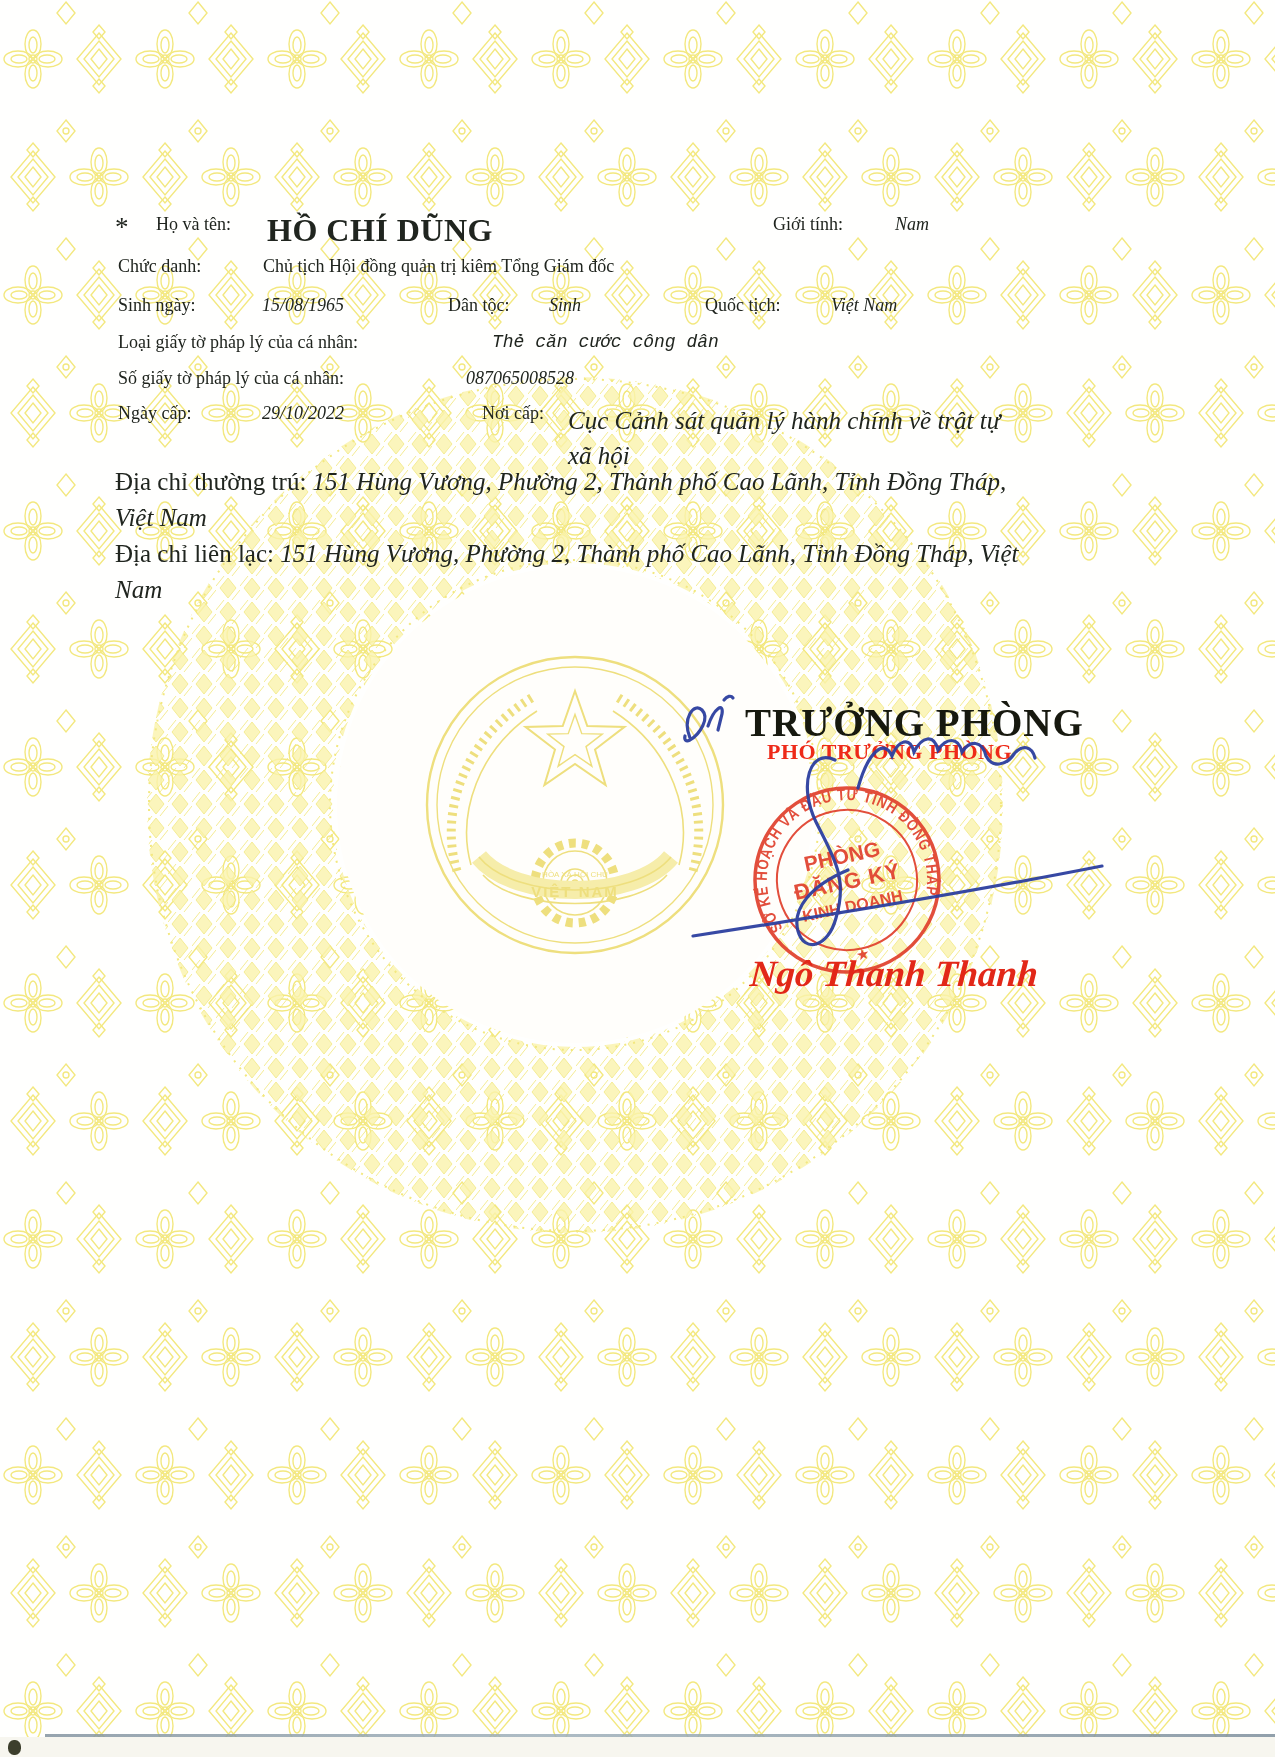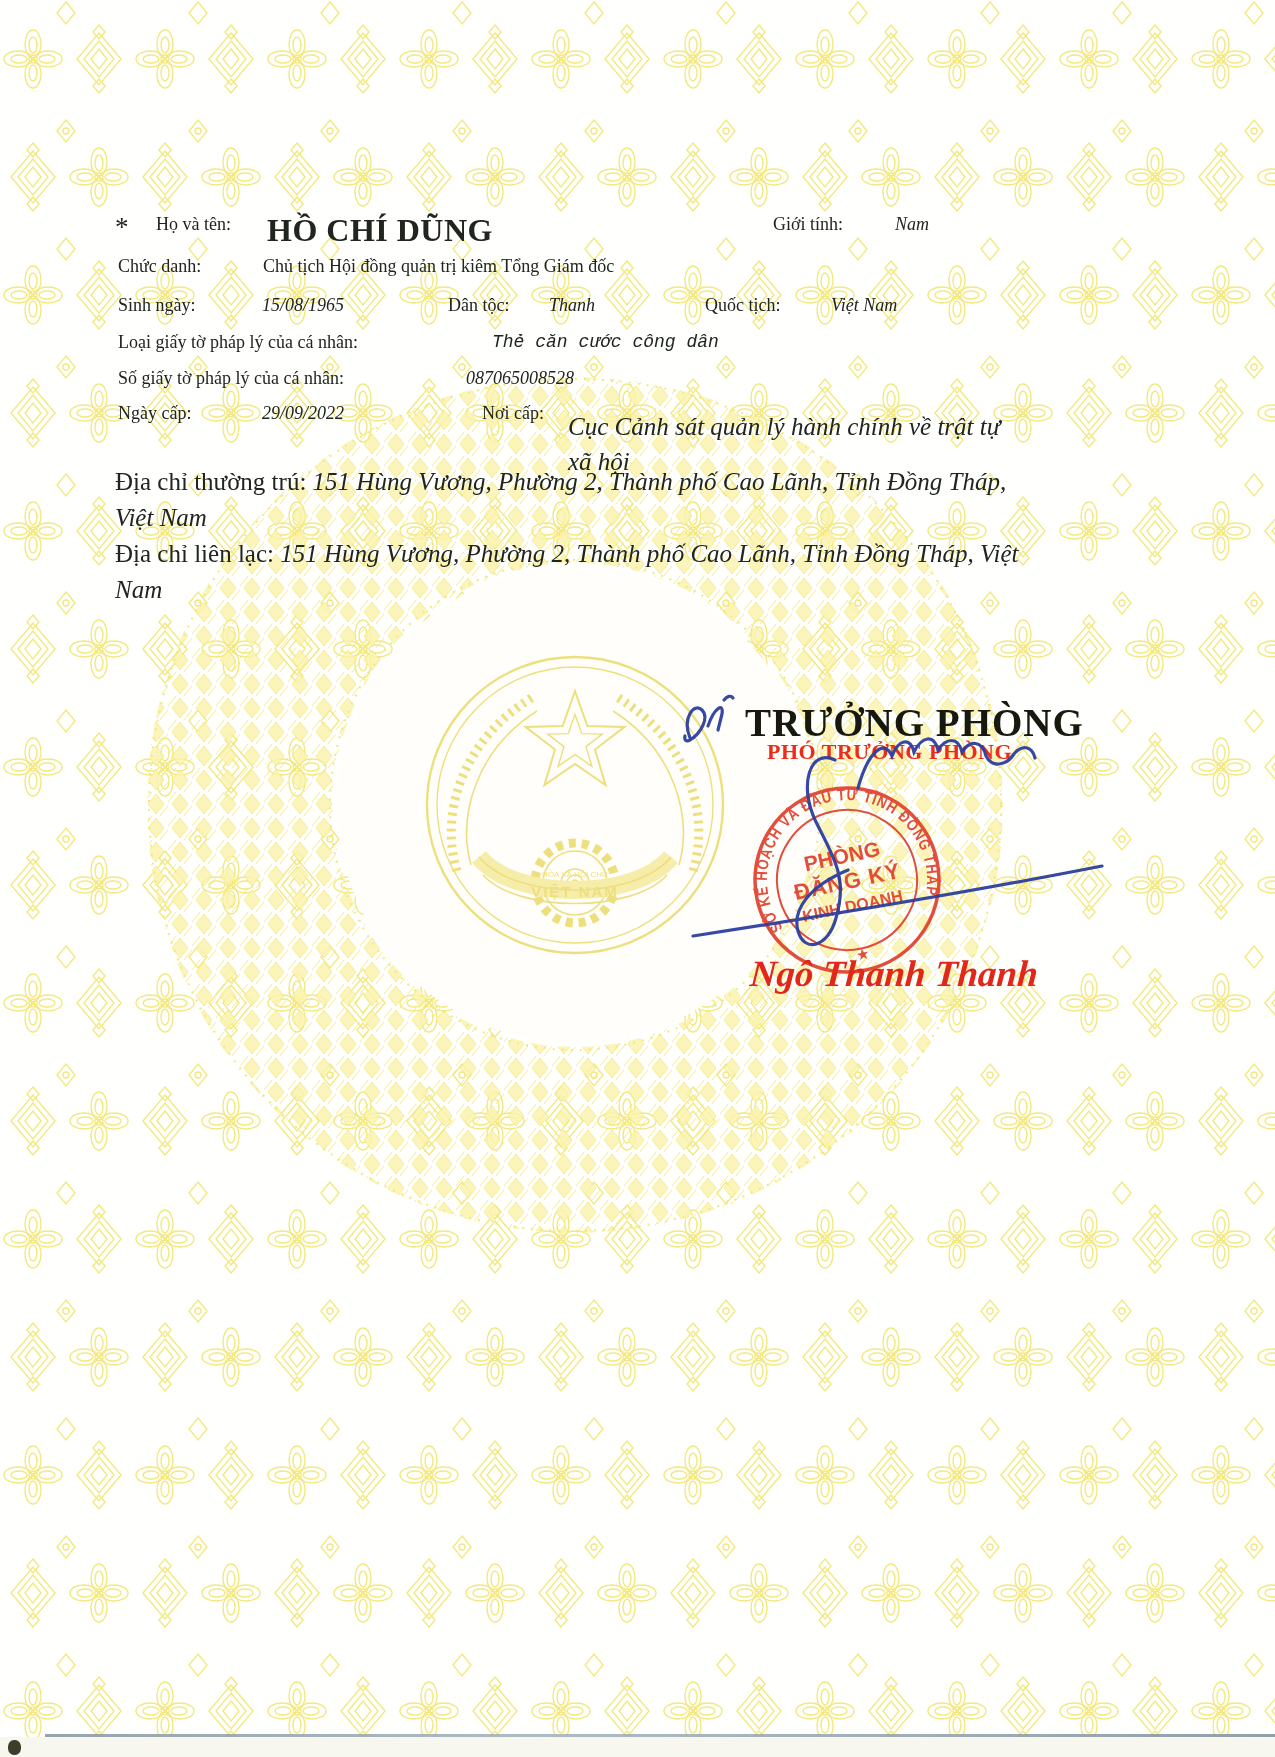--- a/index.html
+++ b/index.html
@@ -8,21 +8,21 @@
     background:#fffffe; overflow:hidden;
     font-family:"Liberation Serif","DejaVu Serif",serif;
     color:#20251f;
   }
   .bg-svg, .sig-svg, .stamp-svg { position:absolute; }
   .bg-svg { left:0; top:0; }
   .fld { position:absolute; white-space:nowrap; font-size:18px; }
   .lab { font-style:normal; }
   .val { font-style:italic; }
   .name-val { font-weight:bold; font-size:32px; letter-spacing:.5px; }
-  .wrapval { position:absolute; font-size:25px; font-style:italic; line-height:35px; white-space:normal;margin-top:6px; }
+  .wrapval { position:absolute; font-size:25px; font-style:italic; line-height:35px; white-space:normal; }
   .para { position:absolute; left:115px; width:935px; font-size:25px; line-height:36px; }
   .para .plab { font-style:normal;margin-top:43px; }
   .para .pval { font-style:italic; }
   .head-title { position:absolute; left:745px; top:700px; font-size:39px; font-weight:bold; letter-spacing:1px; color:#17190f; white-space:nowrap; }
   .deputy-title { position:absolute; left:767px; top:739px; font-size:22px; font-weight:bold; letter-spacing:.5px; color:#ee2a18; white-space:nowrap; }
   .signer-name { position:absolute; left:750px; top:952px; font-size:37px; font-weight:bold; font-style:italic; color:#e22718; white-space:nowrap; transform:skewX(-4deg); }
   .stamp-svg { left:742px; top:775px; opacity:.92; }
   .sig-svg { left:620px; top:690px; }
   .scan-line { position:absolute; left:45px; top:1734px; width:1230px; height:3px; background:linear-gradient(90deg,#8494a0,#9fb0ba 40%,#7e8f9c); opacity:.85; }
   .scan-strip { position:absolute; left:0; top:1737px; width:1275px; height:20px; background:#f7f6ef; }
@@ -134,32 +134,32 @@
   <span class="fld name-val" style="left:267px; top:212px;">HỒ CHÍ DŨNG</span>
   <span class="fld lab" style="left:773px; top:214px;">Giới tính:</span>
   <span class="fld val" style="left:895px; top:214px;">Nam</span>
 
   <span class="fld lab" style="left:118px; top:256px;">Chức danh:</span>
   <span class="fld lab" style="left:263px; top:256px;">Chủ tịch Hội đồng quản trị kiêm Tổng Giám đốc</span>
 
   <span class="fld lab" style="left:118px; top:295px;">Sinh ngày:</span>
   <span class="fld val" style="left:262px; top:295px;">15/08/1965</span>
   <span class="fld lab" style="left:448px; top:295px;">Dân tộc:</span>
-  <span class="fld val" style="left:549px; top:295px;">Thanh</span>
+  <span class="fld val" style="left:549px; top:295px;">Sinh</span>
   <span class="fld lab" style="left:705px; top:295px;">Quốc tịch:</span>
   <span class="fld val" style="left:831px; top:295px;">Việt Nam</span>
 
   <span class="fld lab" style="left:118px; top:332px;">Loại giấy tờ pháp lý của cá nhân:</span>
   <span class="fld val" style="left:492px; top:332px;font-family:Liberation Mono, monospace;">Thẻ căn cước công dân</span>
 
   <span class="fld lab" style="left:118px; top:368px;">Số giấy tờ pháp lý của cá nhân:</span>
   <span class="fld val" style="left:466px; top:368px;">087065008528</span>
 
   <span class="fld lab" style="left:118px; top:403px;">Ngày cấp:</span>
-  <span class="fld val" style="left:262px; top:403px;">29/09/2022</span>
+  <span class="fld val" style="left:262px; top:403px;">29/10/2022</span>
   <span class="fld lab" style="left:482px; top:403px;">Nơi cấp:</span>
   <div class="wrapval" style="left:568px; top:403px; width:452px;">Cục Cảnh sát quản lý hành chính về trật tự xã hội</div>
 
   <p class="para" style="top:464px; margin:0;"><span class="plab">Địa chỉ thường trú:</span> <span class="pval">151 Hùng Vương, Phường 2, Thành phố Cao Lãnh, Tỉnh Đồng Tháp, Việt Nam</span></p>
 
   <p class="para" style="top:536px; margin:0;"><span class="plab">Địa chỉ liên lạc:</span> <span class="pval">151 Hùng Vương, Phường 2, Thành phố Cao Lãnh, Tỉnh Đồng Tháp, Việt Nam</span></p>
 
   <div class="head-title">TRƯỞNG PHÒNG</div>
   <div class="deputy-title">PHÓ TRƯỞNG PHÒNG</div>
 

